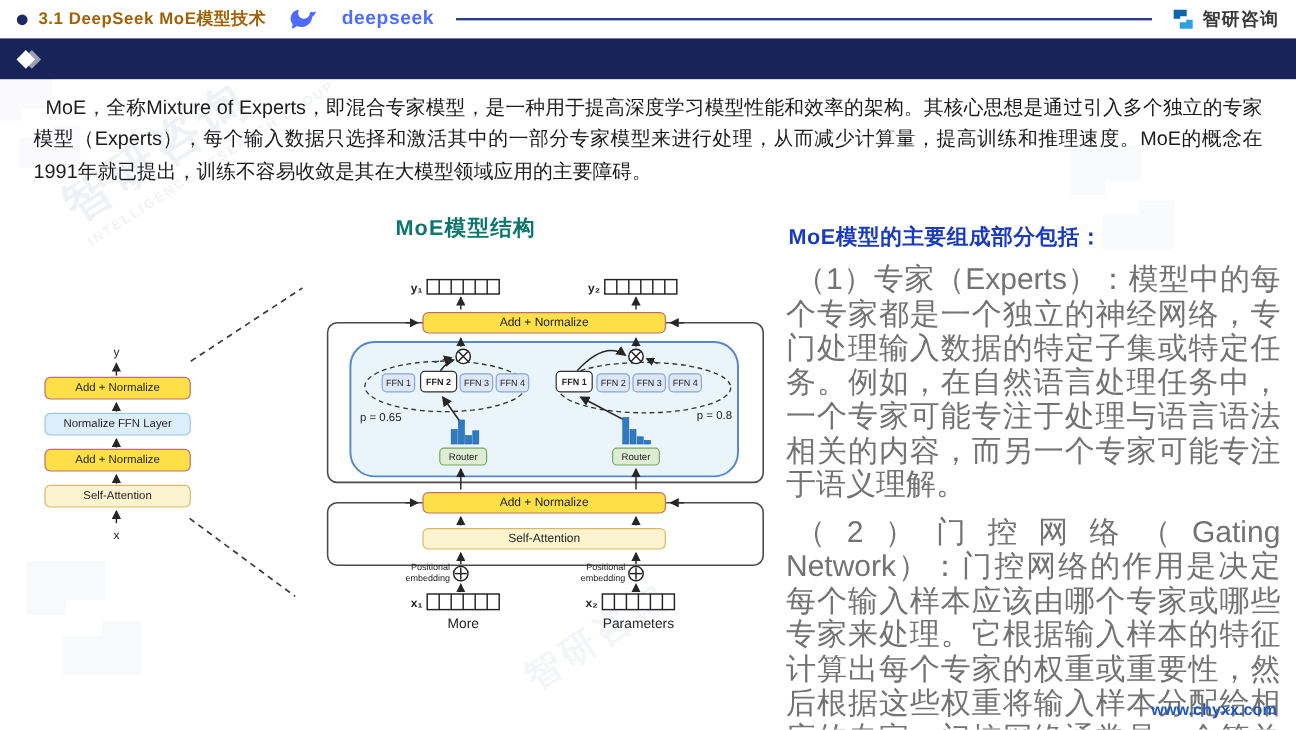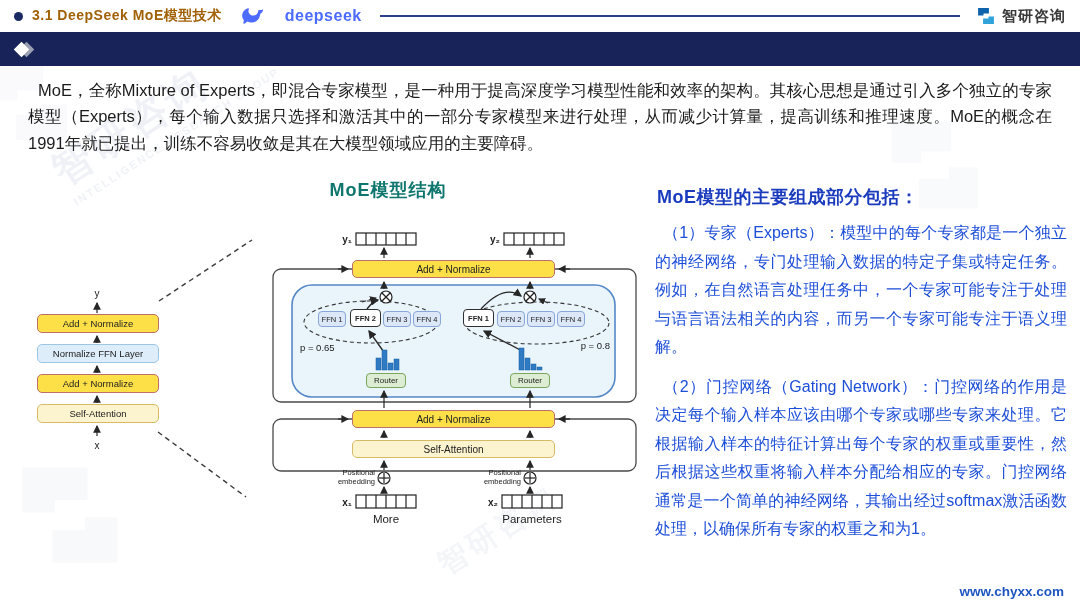--- a/index.html
+++ b/index.html
@@ -41,21 +41,21 @@
   .pinkbox { background:#fde047; border-color:#bf6f6a; }
   .bluebox { background:#ddeefa; border-color:#9cc6e4; }
   .yellowbox { background:#fcf3cf; border-color:#d8ba66; }
   .ffn { width:28px; height:16px; font-size:7.5px; background:#dce7f8; border-color:#8aa6d8; border-radius:4px; }
   .ffn.sel { width:31px; height:18px; font-size:7.5px; font-weight:bold; background:#ffffff; border:1.6px solid #2f2f2f; }
   .router { width:40px; height:15px; font-size:8px; background:#dcedd3; border-color:#7aa75d; border-radius:4px; }
   .pos-label { position:absolute; width:46px; font-size:7.5px; line-height:1.15; text-align:right; color:#222; z-index:3; }
   
   .panel { position:absolute; z-index:2; left:655px; top:185px; width:412px; }
   .panel-heading { font-size:18px; font-weight:bold; color:#1a3bbd; margin:0 0 10px 2px; letter-spacing:.5px; }
-  .panel p { font-size:16px; line-height:28.5px; text-align:justify; text-indent:8px; color:#1d4ed8; margin-bottom:11px; }
+  .panel p { font-size:25px; line-height:28.5px; text-align:justify; text-indent:8px; color:#737373; margin-bottom:11px; }
   
   .footer { position:absolute; z-index:2; right:16px; bottom:9px; display:flex; gap:26px; align-items:center; }
   .src { font-size:13.5px; font-weight:bold; color:#24459f; }
   .url { font-size:13.5px; font-weight:bold; color:#2056c0; text-decoration:none; }
 </style>
 </head>
 <body>
 
 <div class="wm wm-text" style="left:40px; top:80px;"><span>智研咨询</span><span class="wm-sub">INTELLIGENCE RESEARCH GROUP</span></div>
 <div class="wm wm-text" style="left:430px; top:510px; font-size:30px; opacity:.07;"><span>智研咨询</span></div>

